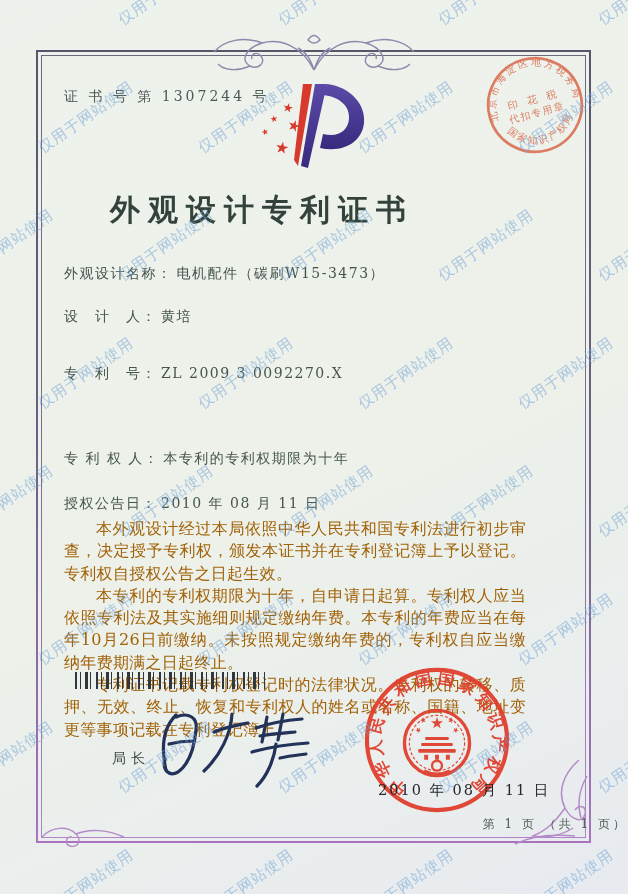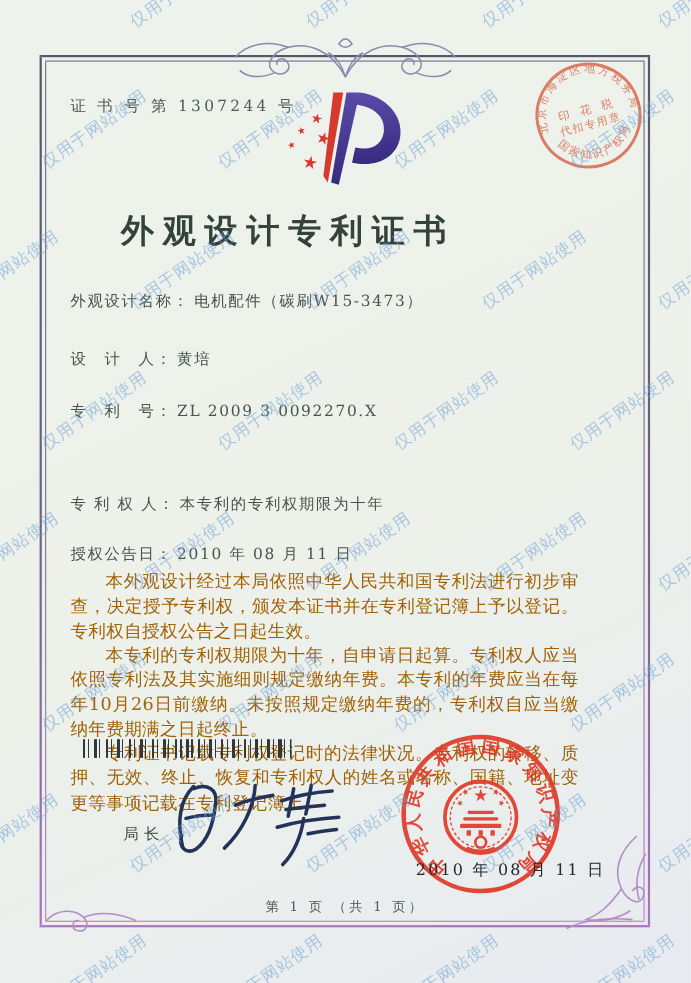--- a/index.html
+++ b/index.html
@@ -19,39 +19,39 @@
     position:absolute;inset:3px;border:1px solid;
     border-image:linear-gradient(180deg,#6a6b7e 0%,#7c6f94 55%,#b383c9 100%) 1;
   }
   .ornament{position:absolute;z-index:9;}
   
   .cert-no{position:absolute;left:64px;top:88px;font-size:14px;letter-spacing:3px;color:#4c5a54;z-index:12;}
   .title{position:absolute;left:0;top:190px;width:524px;text-align:center;
     font-size:30px;font-weight:bold;letter-spacing:8px;color:#33433b;z-index:12;}
   .field{position:absolute;left:64px;font-size:14px;color:#45544d;letter-spacing:1.5px;z-index:12;white-space:nowrap;}
   .field .lbl{margin-right:4px;}
-  .f1{top:265px}.f2{top:318px}.f3{top:365px}.f4{top:402px}.f5{top:450px}.f6{top:495px}
+  .f1{top:265px}.f2{top:308px}.f3{top:365px}.f4{top:402px}.f5{top:450px}.f6{top:495px}
   .paras{position:absolute;left:64px;top:518px;width:462px;z-index:12;}
   .paras p{margin:0;font-size:16px;line-height:22.3px;color:#a16207;
     text-align:justify;text-indent:2em;letter-spacing:0.3px;}
   
   .barcode{position:absolute;left:75px;top:672px;width:190px;height:17px;z-index:12;
     background-image:repeating-linear-gradient(90deg,
       #31373d 0 2px,transparent 2px 5px,
       #31373d 5px 6px,transparent 6px 10px,
       #31373d 10px 13px,transparent 13px 15px,
       #31373d 15px 16px,transparent 16px 21px);}
   
   .sig-label{position:absolute;left:112px;top:750px;font-size:14px;letter-spacing:5px;color:#3c4a44;z-index:12;}
   .signature{position:absolute;left:152px;top:706px;z-index:13;}
   
   .tax-stamp{position:absolute;left:483px;top:53px;transform:rotate(-15deg);opacity:.85;z-index:14;}
   .seal{position:absolute;left:363px;top:666px;opacity:.92;z-index:14;}
   .seal-date{position:absolute;left:378px;top:781px;font-size:14.5px;letter-spacing:2px;color:#26262a;z-index:15;}
-  .footer-page{position:absolute;left:0;top:816px;width:628px;text-align:center;
+  .footer-page{position:absolute;left:0;top:816px;width:628px;text-align:right;
     font-size:12px;letter-spacing:3px;color:#4a5a52;z-index:12;}
   
   #wm-layer{position:absolute;inset:0;z-index:40;pointer-events:none;}
   .wm{position:absolute;font-family:"DejaVu Sans","Liberation Sans",sans-serif;
     font-size:15px;color:rgba(112,163,214,0.55);transform:rotate(-35deg);
     letter-spacing:1px;white-space:nowrap;}
 </style>
 </head>
 <body>
 

